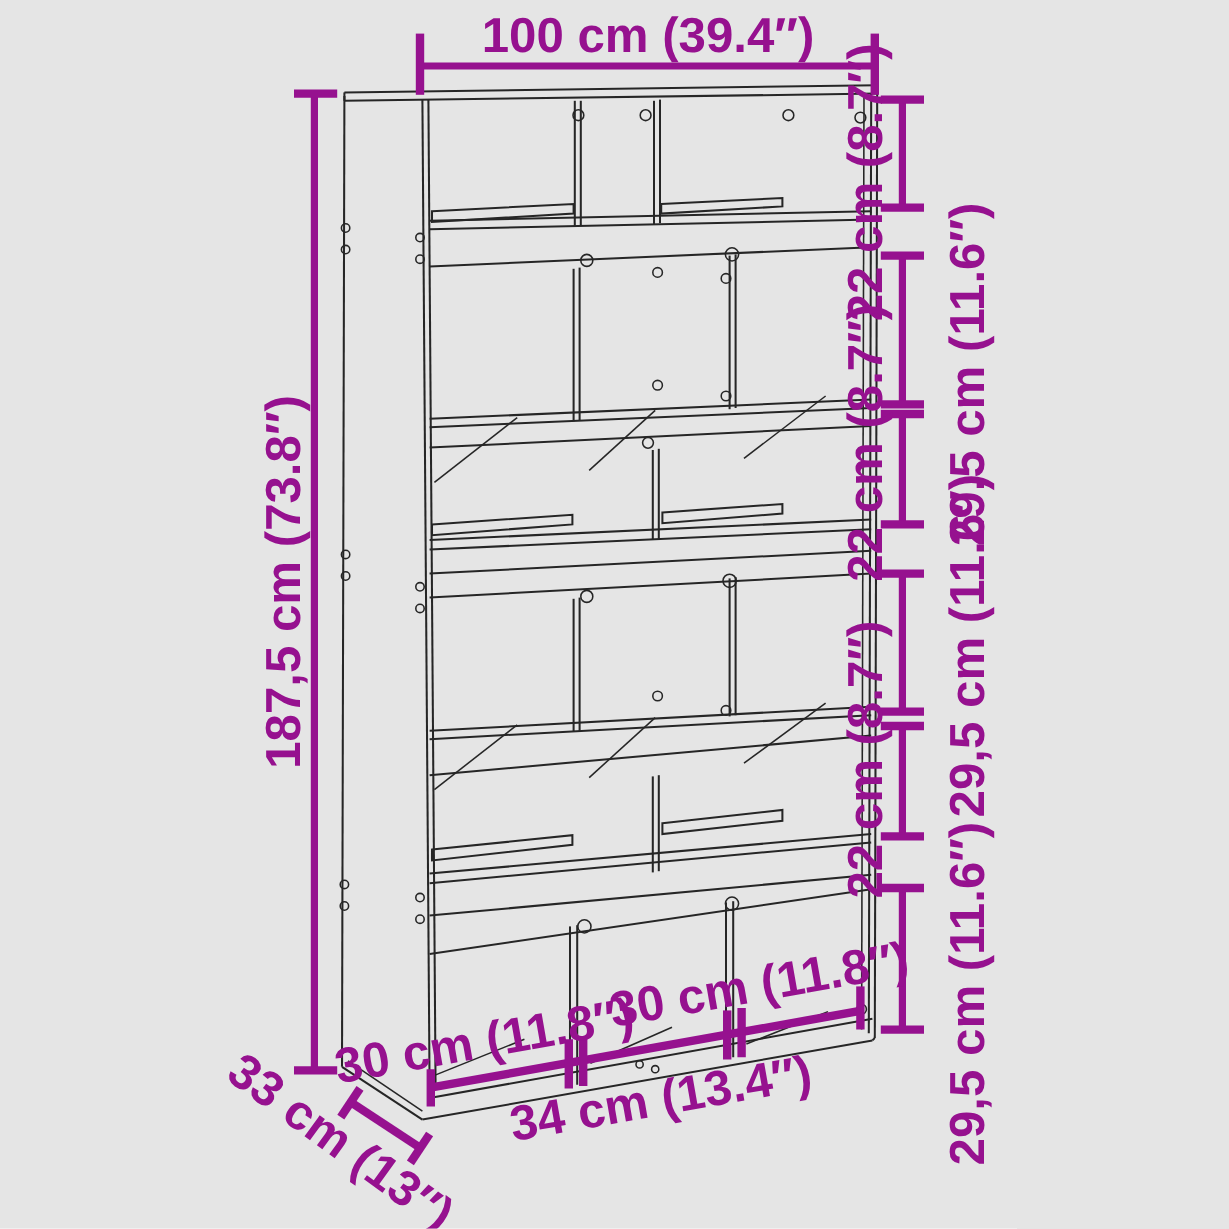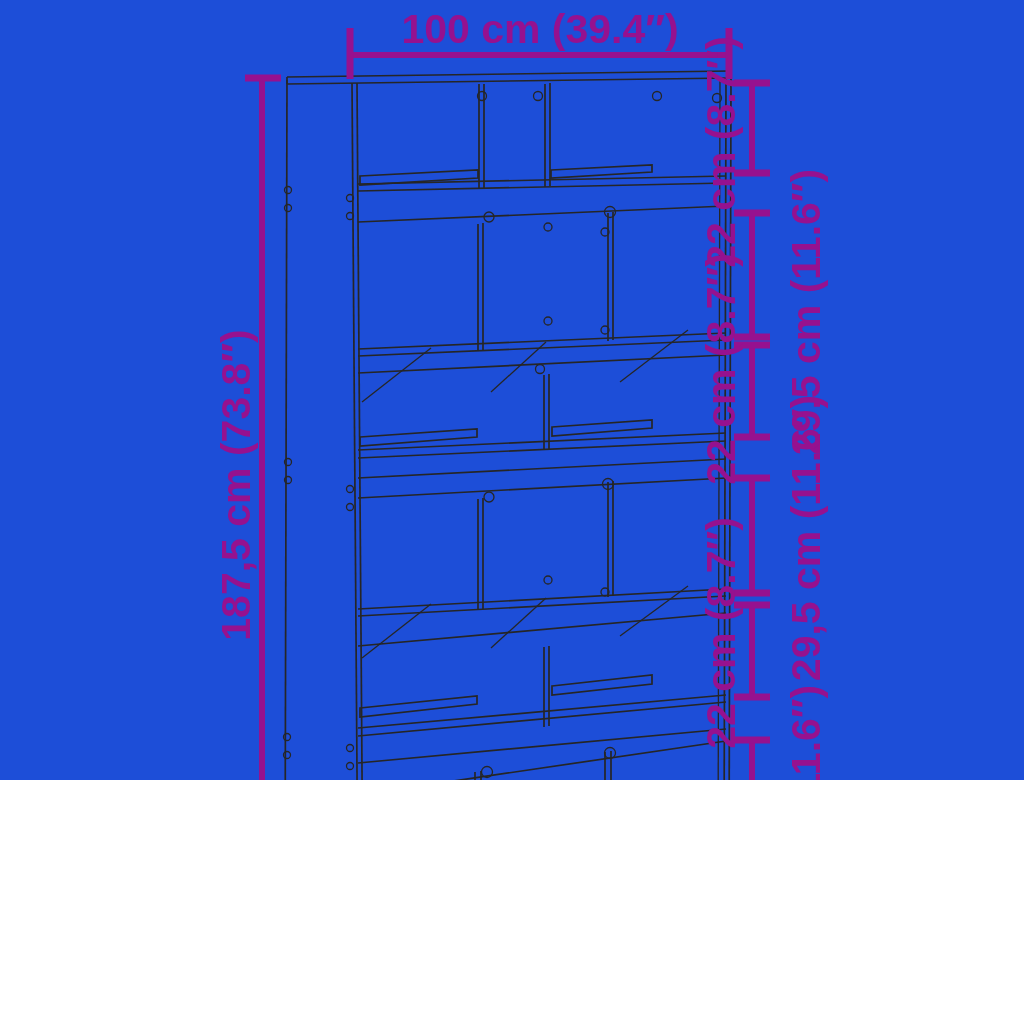--- a/index.html
+++ b/index.html
@@ -1,19 +1,19 @@
 <!DOCTYPE html>
 <html><head>
 <meta charset="utf-8">
 <style>
   html, body { margin: 0; padding: 0; background: #ffffff; }
   .canvas {
     position: relative;
-    width: 1024px; height: 780px;
-    background: #1d4ed8;
+    width: 1024px; height: 1024px;
+    background: #e5e5e5;
     font-family: "Liberation Sans", sans-serif;
     overflow: hidden;
   }
   svg { display: block; }
   .art { stroke: #262626; stroke-width: 1.7; fill: none; }
   .art-thin { stroke: #262626; stroke-width: 1.3; fill: none; }
   .dim-line { stroke: #96118F; }
   .dim-text {
     fill: #96118F;
     font-family: "Liberation Sans", sans-serif;

